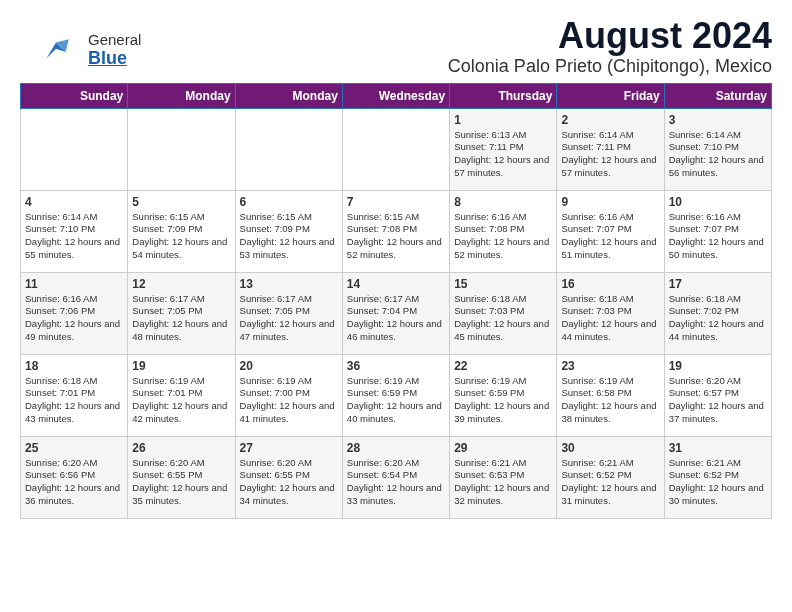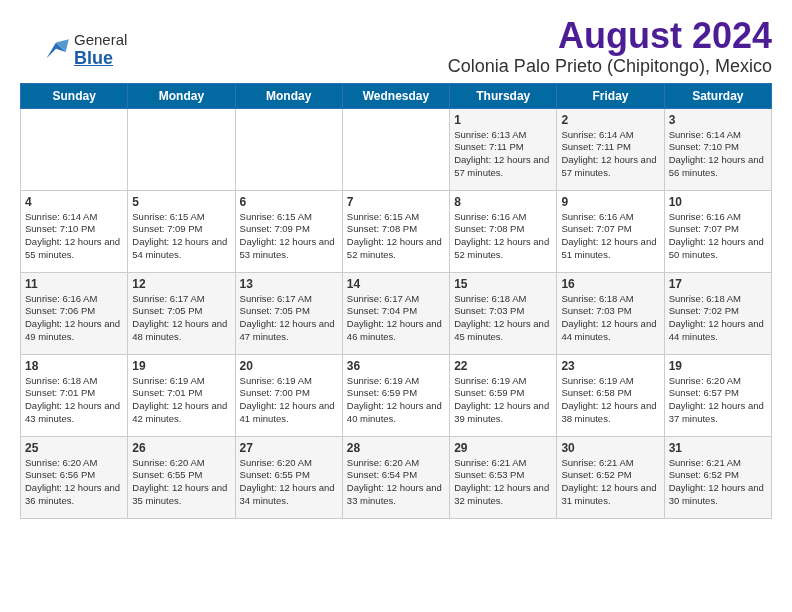--- a/index.html
+++ b/index.html
@@ -10,36 +10,36 @@
       min-height: 612px;
       padding: 16px 20px;
     }
     .header-section {
       text-align: right;
       margin-bottom: 6px;
     }
     .month-title {
       font-size: 36px;
       font-weight: bold;
-      color: #4c1d95;
+      color: #0f172a;
       line-height: 1.1;
     }
     .location-title {
       font-size: 18px;
       color: #333;
     }
     .logo-area {
       position: absolute;
       top: 16px;
       left: 20px;
     }
     .logo-container {
       display: flex;
       align-items: center;
-      gap: 2px;
+      gap: 16px;
     }
     .logo-bird {
       width: 32px;
       height: 28px;
     }
     .logo-words {
       display: flex;
       flex-direction: column;
       line-height: 1.1;
     }
@@ -57,26 +57,26 @@
     .top-area {
       position: relative;
       margin-bottom: 4px;
     }
     table {
       width: 100%;
       border-collapse: collapse;
       table-layout: fixed;
     }
     thead tr th {
-      background-color: #0369a1;
+      background-color: #701a75;
       color: #fff;
       font-size: 12px;
       font-weight: bold;
       padding: 5px 4px;
-      text-align: center;
+      text-align: right;
       border: 1px solid #2a6fba;
     }
     tbody tr td {
       border: 1px solid #ccc;
       vertical-align: top;
       padding: 4px 4px;
       font-size: 10px;
       color: #333;
       height: 82px;
       background: #fff;

